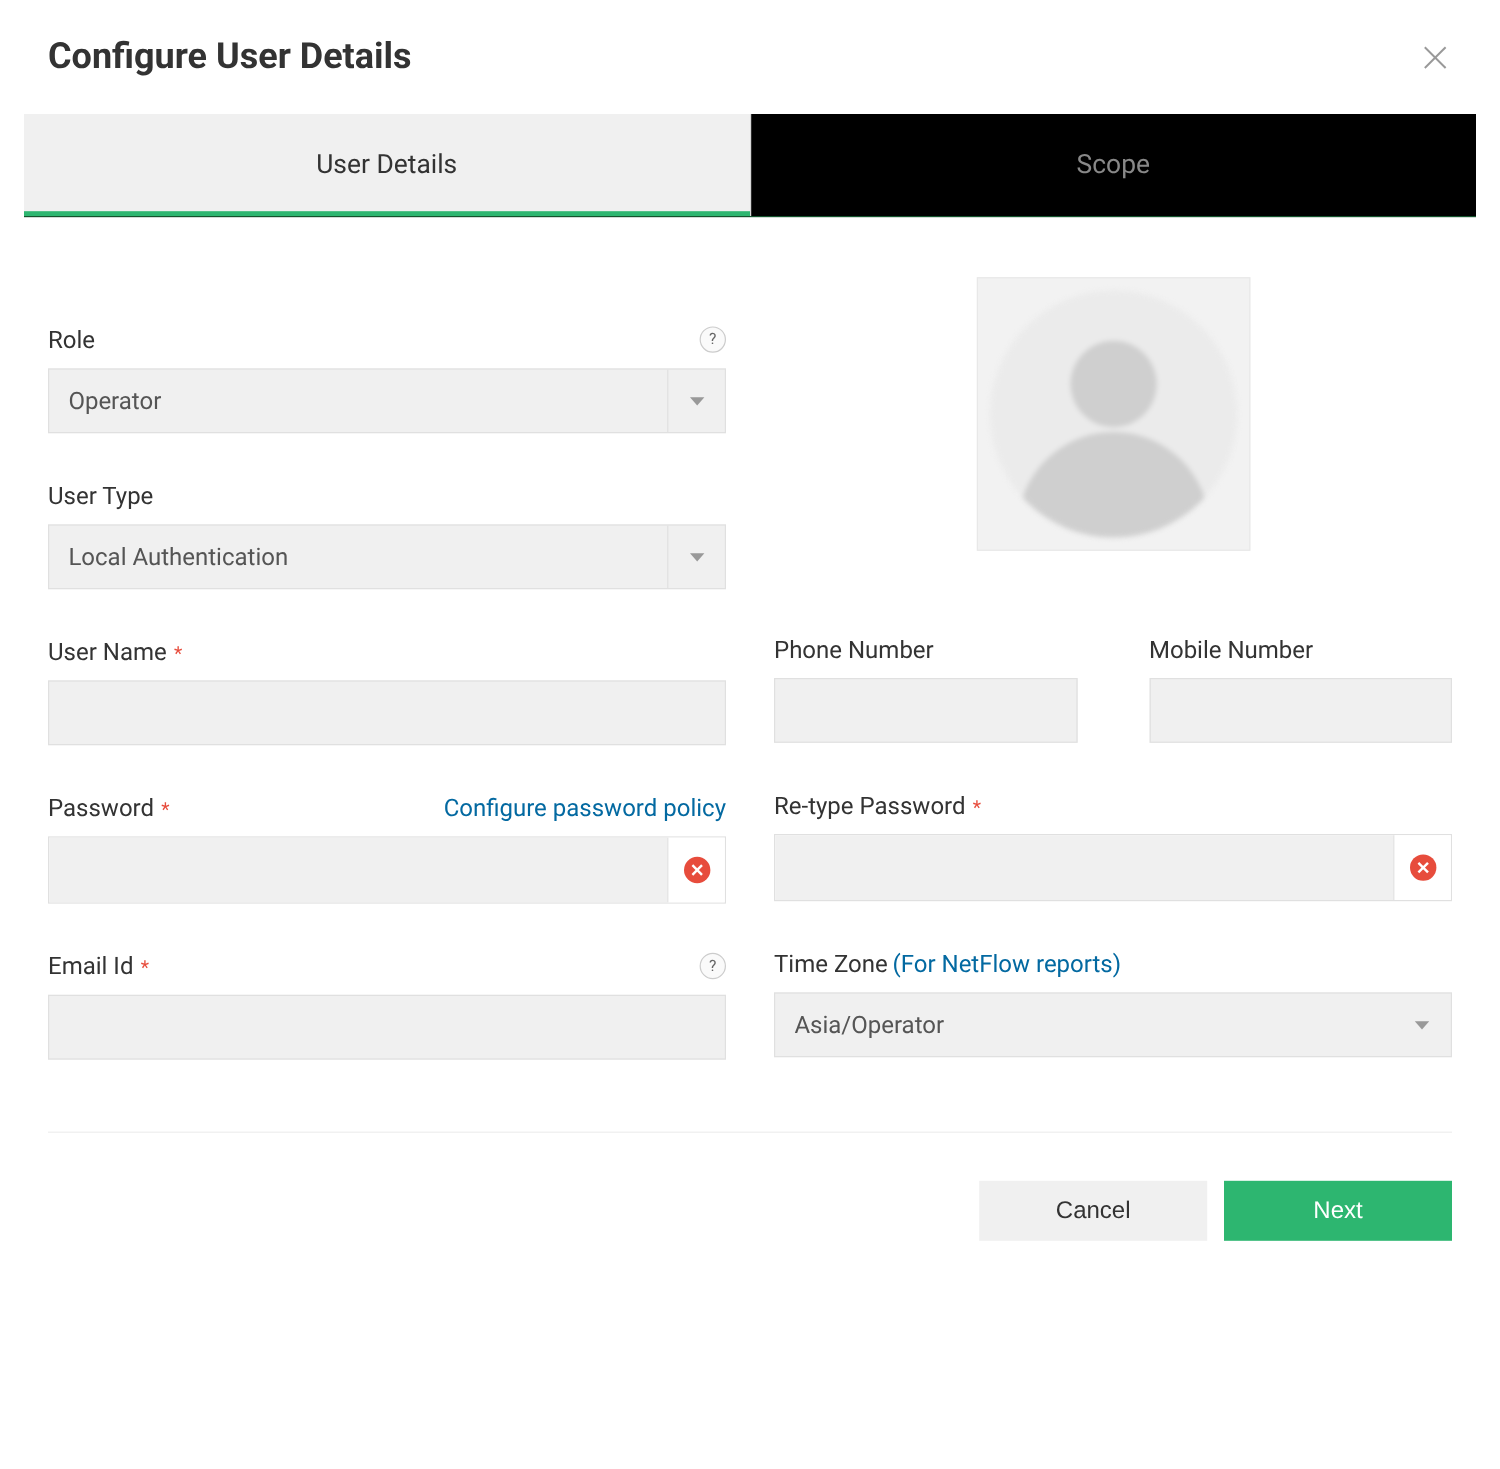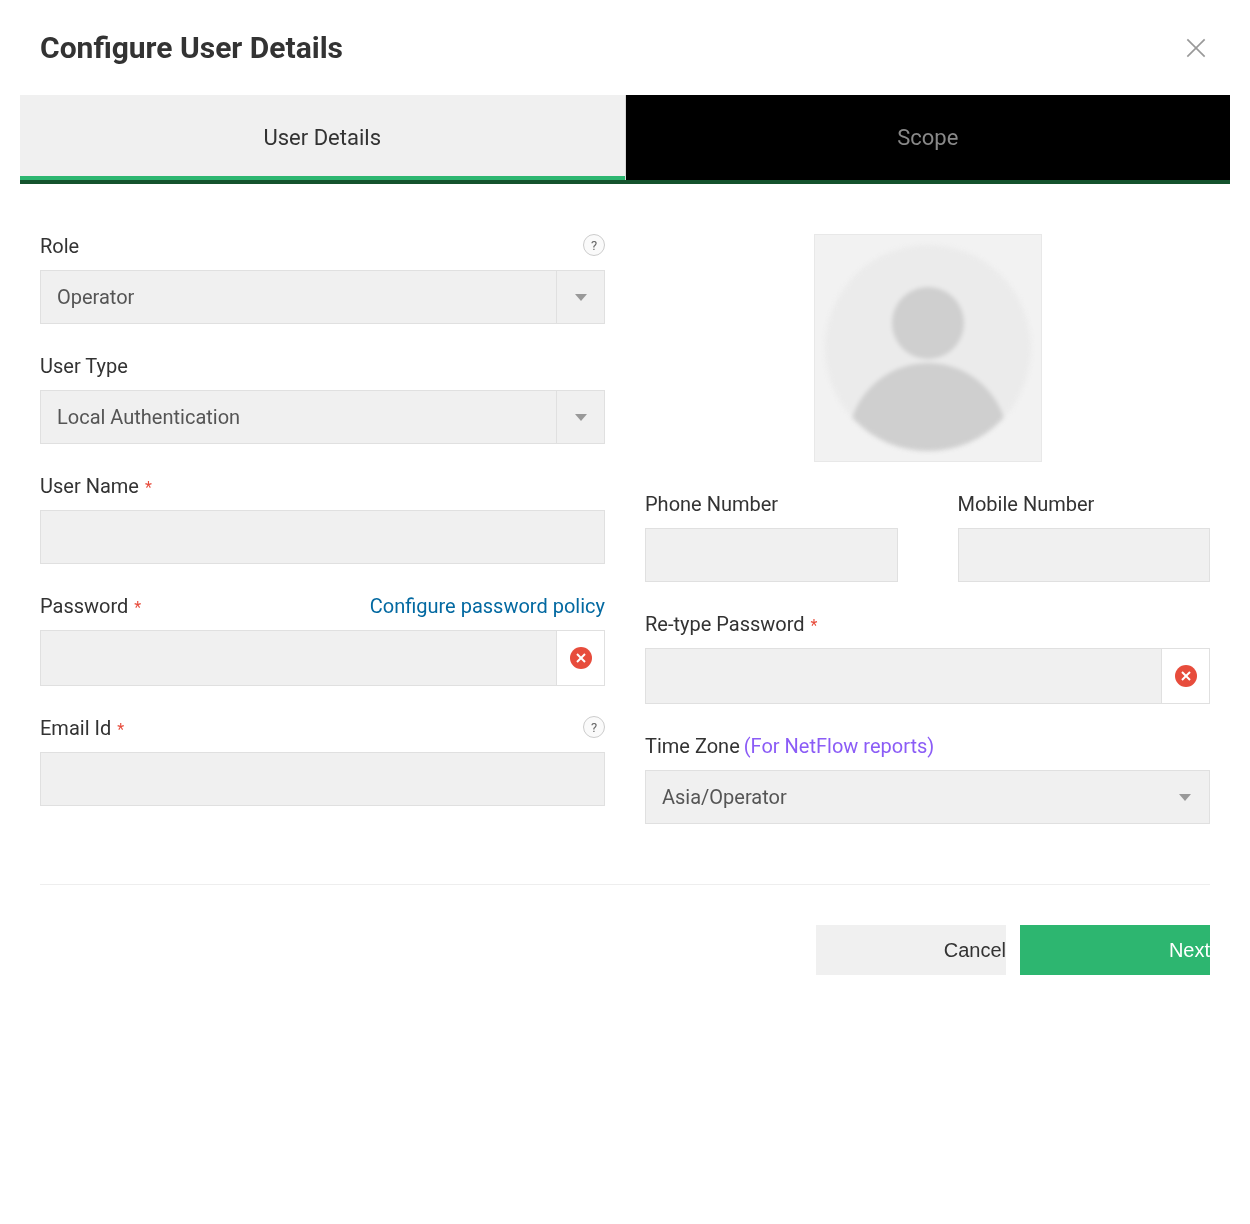--- a/index.html
+++ b/index.html
@@ -35,21 +35,21 @@
       display: flex;
       align-items: center;
       justify-content: center;
     }
     .close-btn svg {
       width: 26px;
       height: 26px;
     }
     .tabs {
       display: flex;
-      border-bottom: 4px solid #14532d;
+      border-bottom: 1px solid #14532d;
       margin: 0 -20px;
     }
     .tab {
       flex: 1;
       text-align: center;
       padding: 30px 0;
       font-size: 22px;
       cursor: pointer;
       position: relative;
       background: #000000;
@@ -79,37 +79,39 @@
       gap: 40px;
     }
     .form-left, .form-right {
       flex: 1;
     }
     .form-group {
       margin-bottom: 30px;
     }
     .form-label {
       display: flex;
+      align-items: center;
       justify-content: space-between;
       font-size: 20px;
       color: #333;
       margin-bottom: 12px;
+      margin-top: 40px;
     }
     .label-text {
       display: flex;
       align-items: baseline;
       gap: 4px;
     }
     .required-star {
       color: #e74c3c;
       font-size: 16px;
       margin-left: 2px;
     }
     .label-hint {
-      color: #8b5cf6;
+      color: #0369a1;
       font-weight: 400;
     }
     .help-icon {
       width: 22px;
       height: 22px;
       border: 1px solid #ccc;
       border-radius: 50%;
       display: inline-flex;
       align-items: center;
       justify-content: center;
@@ -258,21 +260,21 @@
       padding-right: 0;
     }
     .btn {
       height: 50px;
       min-width: 190px;
       border: none;
       font-size: 20px;
       cursor: pointer;
       display: flex;
       align-items: center;
-      justify-content: flex-end;
+      justify-content: center;
     }
     .btn-secondary {
       background: #f0f0f0;
       color: #333;
     }
     .btn-primary {
       background: #2db670;
       color: #fff;
     }
   </style>

